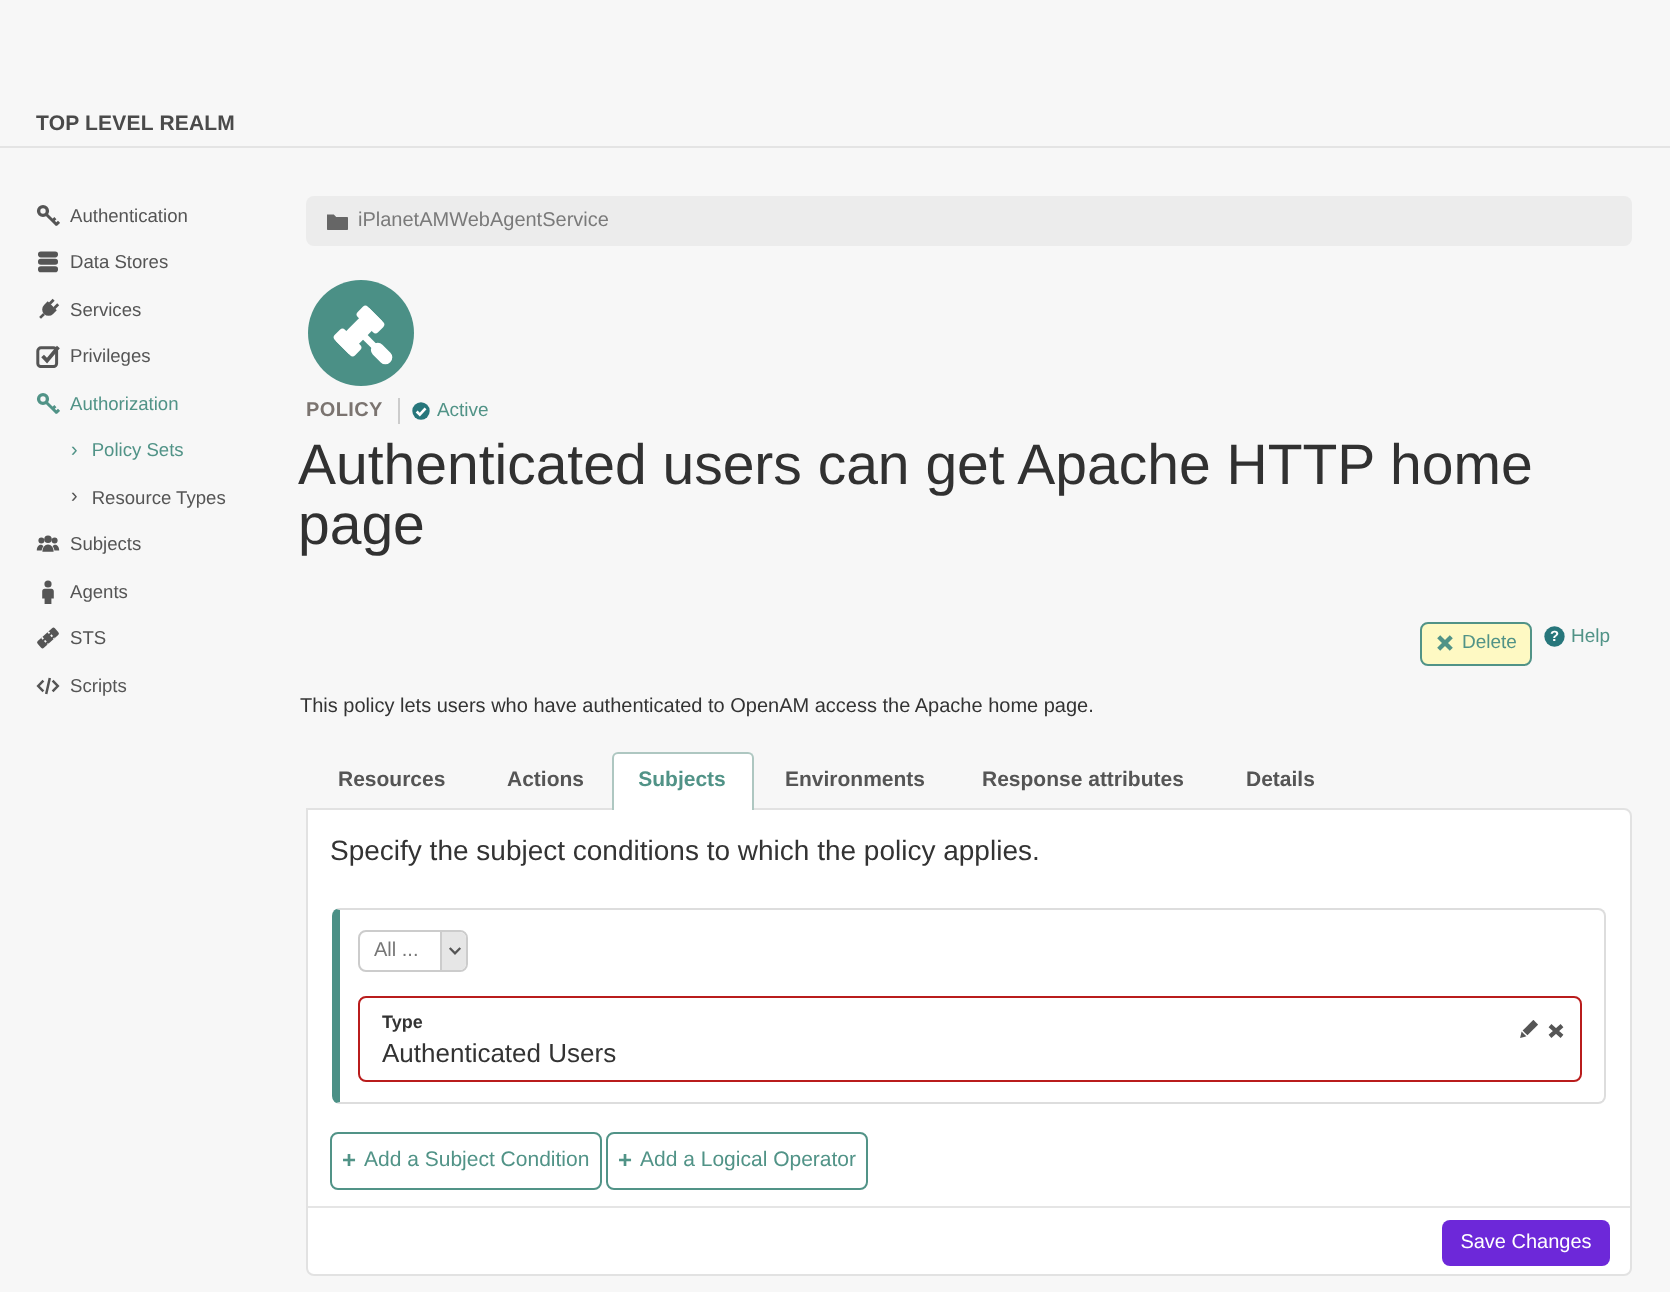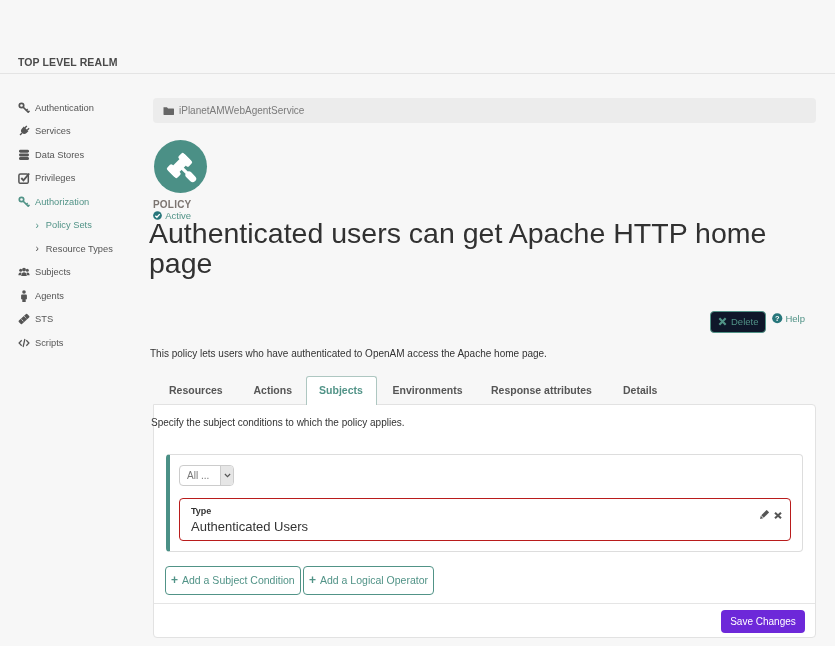--- a/index.html
+++ b/index.html
@@ -18,43 +18,43 @@
 #side .it.teal { color:#519387; }
 #side .sub { height:23.5px; display:flex; align-items:center; padding-left:17.5px; color:#555; }
 #side .sub .car { font-size:10px; margin-right:7px; color:#555; }
 #side .sub.teal, #side .sub.teal .car { color:#519387; }
 
 
 #crumb { left:153px; top:62px; width:663px; height:25px; background:#ececec; border-radius:4px; display:flex; align-items:center; padding-left:10px; color:#7a7a7a; font-size:10px; }
 #crumb svg { margin-right:5px; }
 
 #circle { left:154px; top:104px; width:53px; height:53px; border-radius:50%; background:#4b9086; }
-#polrow { left:153px; top:163px; height:12px; display:flex; align-items:center;flex-direction:column; }
+#polrow { left:153px; top:163px; height:12px; display:flex; align-items:center; }
 #polrow .pol { font-size:10px; font-weight:bold; color:#7b7470; letter-spacing:.2px; }
 #polrow .sep { width:1px; height:13px; background:#ccc; margin:0 6px 0 8px; }
 #polrow .act { color:#519387; font-size:9.5px; display:flex; align-items:center; }
 #polrow .act svg { margin-right:3px; }
 
 #h1 { left:149px; top:182px; width:670px; font-size:28.5px; line-height:30px; color:#313131; font-weight:normal; }
 
 #actions { left:0px; top:275px; width:805px; height:21.5px; display:flex; justify-content:flex-end; align-items:center; }
-#btn-delete { display:inline-flex; align-items:center; border:1px solid #519387; color:#519387; background:#0f172a; border-radius:4px; font-size:9.5px; height:21.5px; padding:0 7px; margin-right:6px; }
+#btn-delete { display:inline-flex; align-items:center; border:1px solid #519387; color:#519387; background:#fef9c3; border-radius:4px; font-size:9.5px; height:21.5px; padding:0 7px; margin-right:6px; }
 #help { color:#519387; font-size:9.5px; display:inline-flex; align-items:center; position:relative; top:-3.5px; }
 #help svg { margin-right:2.5px; }
 
 #desc { left:150px; top:312px; font-size:10px; color:#333; }
 
 
 #tabs { left:0; top:340px; width:835px; height:28px; font-size:10.5px; font-weight:bold; color:#555; }
 #tabs .lbl { position:absolute; top:8px; }
 #tabs .on { position:absolute; left:305.5px; top:0; width:71px; height:29px; background:#fff; border:1px solid #aec7c1; border-bottom:none; border-radius:3px 3px 0 0; color:#519387; display:flex; align-items:center; justify-content:center; padding-bottom:2px; z-index:3; }
 
 
 #panel { left:153px; top:368px; width:663px; height:234px; background:#fff; border:1px solid #e2e2e2; border-radius:0 4px 4px 4px; }
-#spec { left:151px; top:380.5px; font-size:10px; color:#333; }
+#spec { left:165px; top:380.5px; font-size:14px; color:#333; }
 #ocard { left:166px; top:418px; width:637px; height:98px; background:#fff; border:1px solid #ddd; border-left:4px solid #4b9086; border-radius:4px; }
 #sel { left:179px; top:429px; width:55px; height:21px; border:1px solid #ccc; border-radius:4px; background:#fff; display:flex; }
 #sel .txt { flex:1; font-size:10px; color:#777; display:flex; align-items:center; padding-left:7px; }
 #sel .btn { width:13px; background:#e6e6e6; border-left:1px solid #ccc; border-radius:0 3px 3px 0; display:flex; align-items:center; justify-content:center; color:#555; font-size:8px; }
 #icard { left:179px; top:462px; width:612px; height:43px; border:1px solid #b91c1c; border-radius:4px; }
 #icard .t1 { position:absolute; left:11px; top:7px; font-size:9px; font-weight:bold; color:#333; }
 #icard .t2 { position:absolute; left:11px; top:20px; font-size:13px; color:#333; }
 #icard svg { position:absolute; }
 #icard .pen { right:21.5px; top:11px; }
 #icard .xx { right:8.5px; top:13px; }
@@ -75,32 +75,32 @@
 <div class="abs" id="toprule"></div>
 
 <div class="abs" id="side">
   <div class="it"><svg viewBox="0 0 12 12">
         <g fill="none" stroke="#555">
           <circle cx="3.5" cy="3.5" r="2.2" stroke-width="1.7"></circle>
           <path stroke-width="1.5" d="M5.1 5.1l5.4 5.4"></path>
           <path stroke-width="1.5" d="M8.1 8.6l1.6-1.5M9.9 10.4l1.6-1.5"></path>
         </g>
       </svg>Authentication</div>
-  <div class="it"><svg viewBox="0 0 12 12">
-        <g transform="rotate(45 6 6)" stroke="#555" fill="none">
-          <path d="M4.4 0.4v2.8M7.6 0.4v2.8" stroke-width="1.4"></path>
-          <path fill="#555" stroke="none" d="M2.8 3h6.4v2.6a3.2 3.2 0 0 1-6.4 0z"></path>
-          <path d="M6 8.8v2.8" stroke-width="1.3"></path>
-        </g>
-      </svg>Services</div>
   <div class="it"><svg viewBox="0 0 12 12" fill="#555">
         <rect x="1" y="0.7" width="10" height="3" rx="1.4"></rect>
         <rect x="1" y="4.4" width="10" height="3" rx="1.4"></rect>
         <rect x="1" y="8.1" width="10" height="3" rx="1.4"></rect>
       </svg>Data Stores</div>
+  <div class="it"><svg viewBox="0 0 12 12">
+        <g transform="rotate(45 6 6)" stroke="#555" fill="none">
+          <path d="M4.4 0.4v2.8M7.6 0.4v2.8" stroke-width="1.4"></path>
+          <path fill="#555" stroke="none" d="M2.8 3h6.4v2.6a3.2 3.2 0 0 1-6.4 0z"></path>
+          <path d="M6 8.8v2.8" stroke-width="1.3"></path>
+        </g>
+      </svg>Services</div>
   <div class="it"><svg viewBox="0 0 12 12">
         <rect x="0.9" y="1.9" width="9.4" height="9.4" rx="1.6" fill="none" stroke="#555" stroke-width="1.5"></rect>
         <path d="M3.3 6l2.2 2.3L11.2 1.5" fill="none" stroke="#555" stroke-width="1.9"></path>
       </svg>Privileges</div>
   <div class="it teal"><svg viewBox="0 0 12 12">
         <g fill="none" stroke="#519387">
           <circle cx="3.5" cy="3.5" r="2.2" stroke-width="1.7"></circle>
           <path stroke-width="1.5" d="M5.1 5.1l5.4 5.4"></path>
           <path stroke-width="1.5" d="M8.1 8.6l1.6-1.5M9.9 10.4l1.6-1.5"></path>
         </g>

